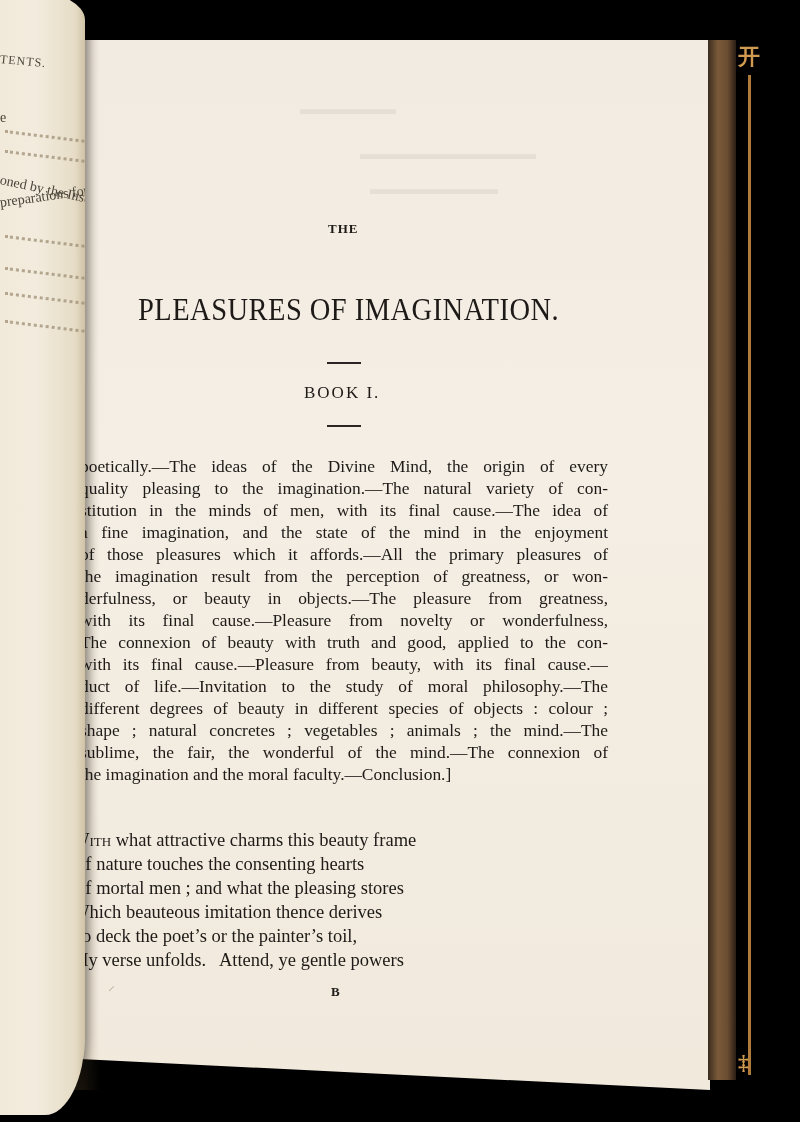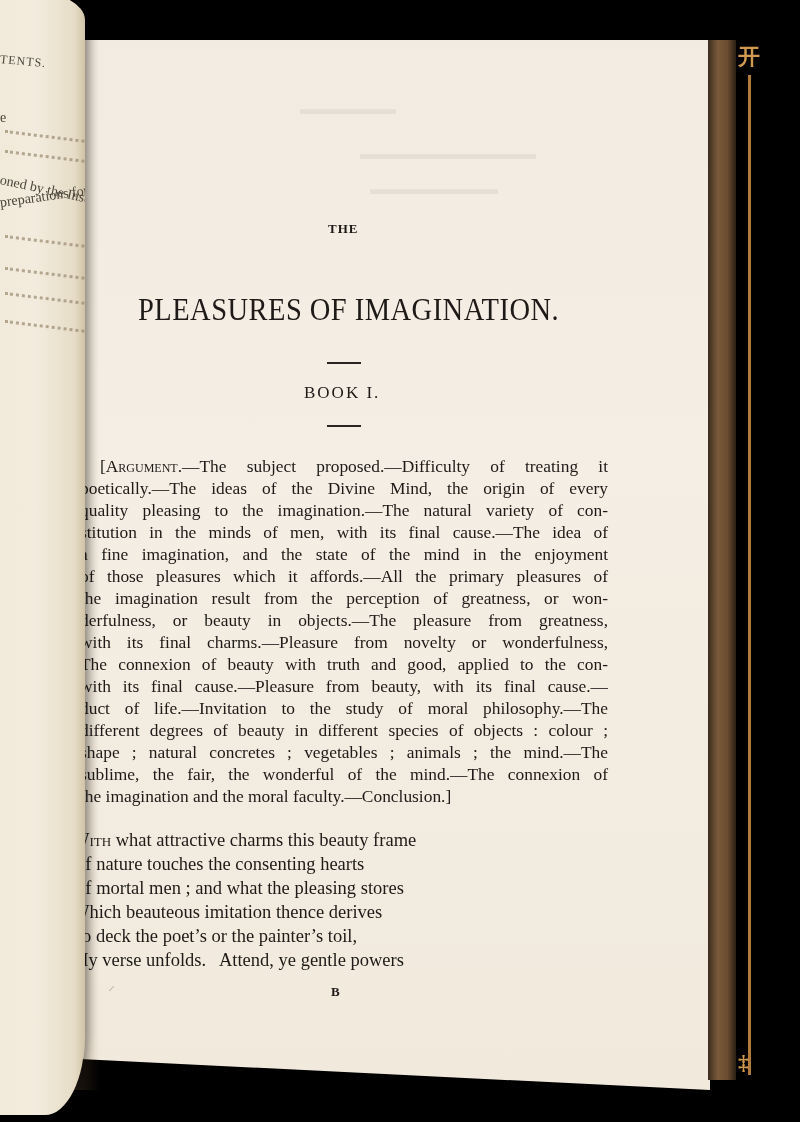--- a/index.html
+++ b/index.html
@@ -135,29 +135,28 @@
 <div class="spine-ornament" style="left:738px; top:1050px;">‡</div>
 
 <div class="content">
   <div class="the">THE</div>
   <div class="title">PLEASURES OF IMAGINATION.</div>
   <div class="rule" style="left:327px; top:362px;"></div>
   <div class="book">BOOK I.</div>
   <div class="rule" style="left:327px; top:425px;"></div>
 
   <div class="argument">
-    <div class="arg-line first">[<span class="smallcaps">Argument.</span>—<span>The subject proposed.—Difficulty of treating it</span></div>
     <div class="arg-line">poetically.—The ideas of the Divine Mind, the origin of every</div>
     <div class="arg-line">quality pleasing to the imagination.—The natural variety of con-</div>
     <div class="arg-line">stitution in the minds of men, with its final cause.—The idea of</div>
     <div class="arg-line">a fine imagination, and the state of the mind in the enjoyment</div>
     <div class="arg-line">of those pleasures which it affords.—All the primary pleasures of</div>
     <div class="arg-line">the imagination result from the perception of greatness, or won-</div>
     <div class="arg-line">derfulness, or beauty in objects.—The pleasure from greatness,</div>
-    <div class="arg-line">with its final charms.—Pleasure from novelty or wonderfulness,</div>
+    <div class="arg-line">with its final cause.—Pleasure from novelty or wonderfulness,</div>
     <div class="arg-line">The connexion of beauty with truth and good, applied to the con-</div>
     <div class="arg-line">with its final cause.—Pleasure from beauty, with its final cause.—</div>
     <div class="arg-line">duct of life.—Invitation to the study of moral philosophy.—The</div>
     <div class="arg-line">different degrees of beauty in different species of objects : colour ;</div>
     <div class="arg-line">shape ; natural concretes ; vegetables ; animals ; the mind.—The</div>
     <div class="arg-line">sublime, the fair, the wonderful of the mind.—The connexion of</div>
     <div class="arg-line last">the imagination and the moral faculty.—Conclusion.]</div>
   </div>
 
   <div class="verse">

